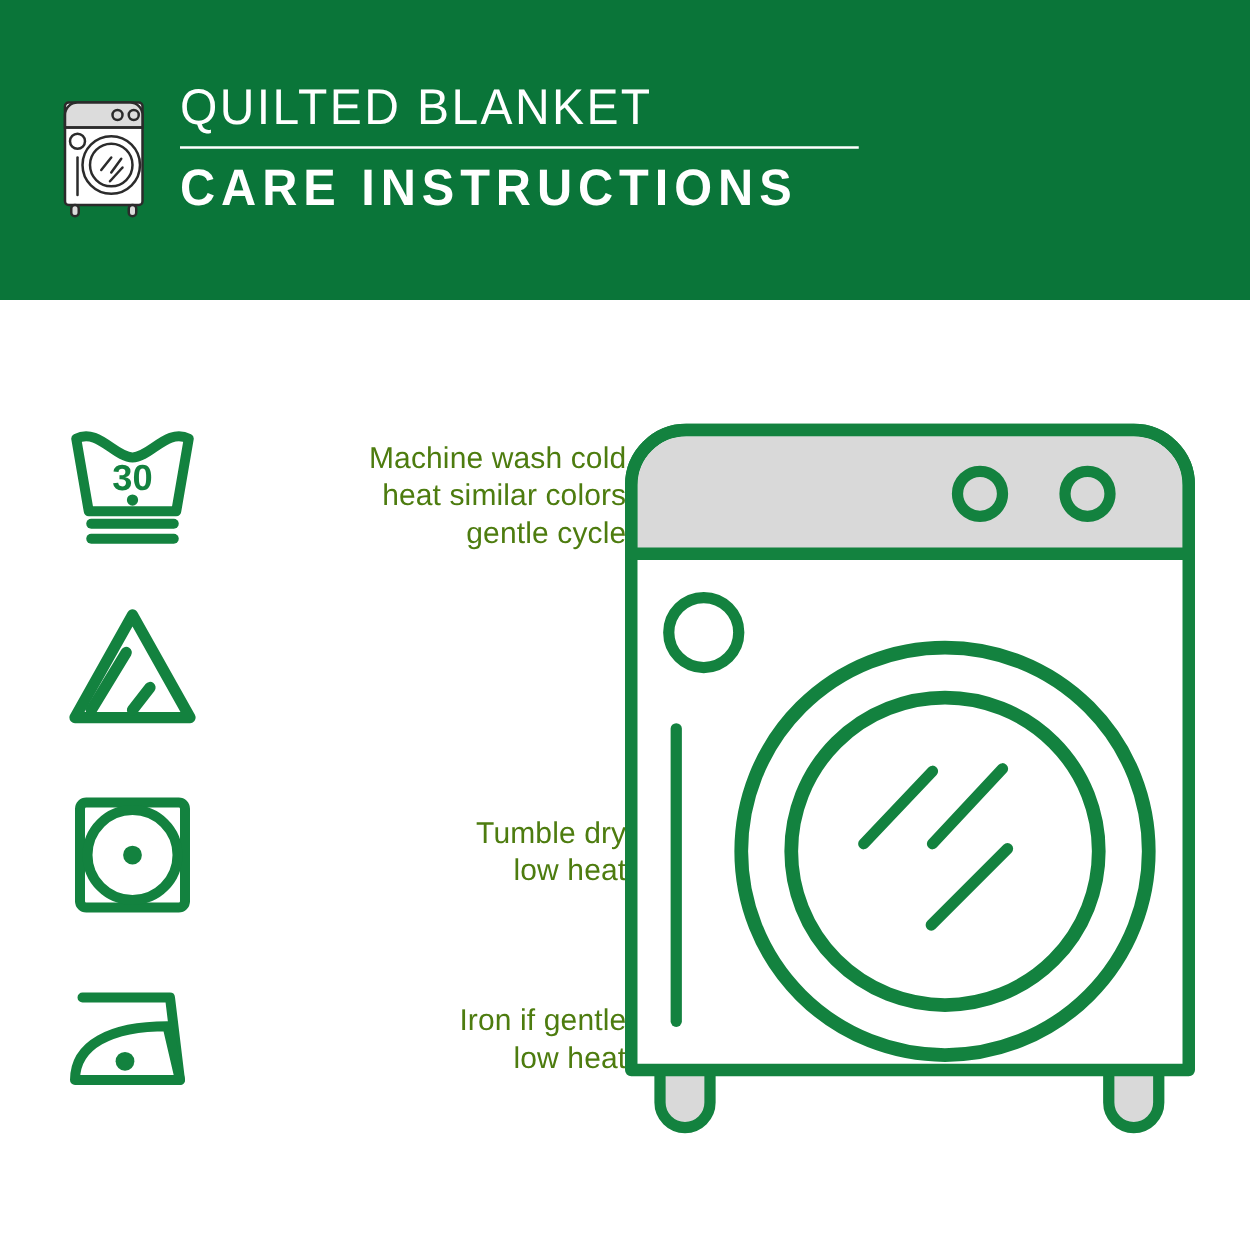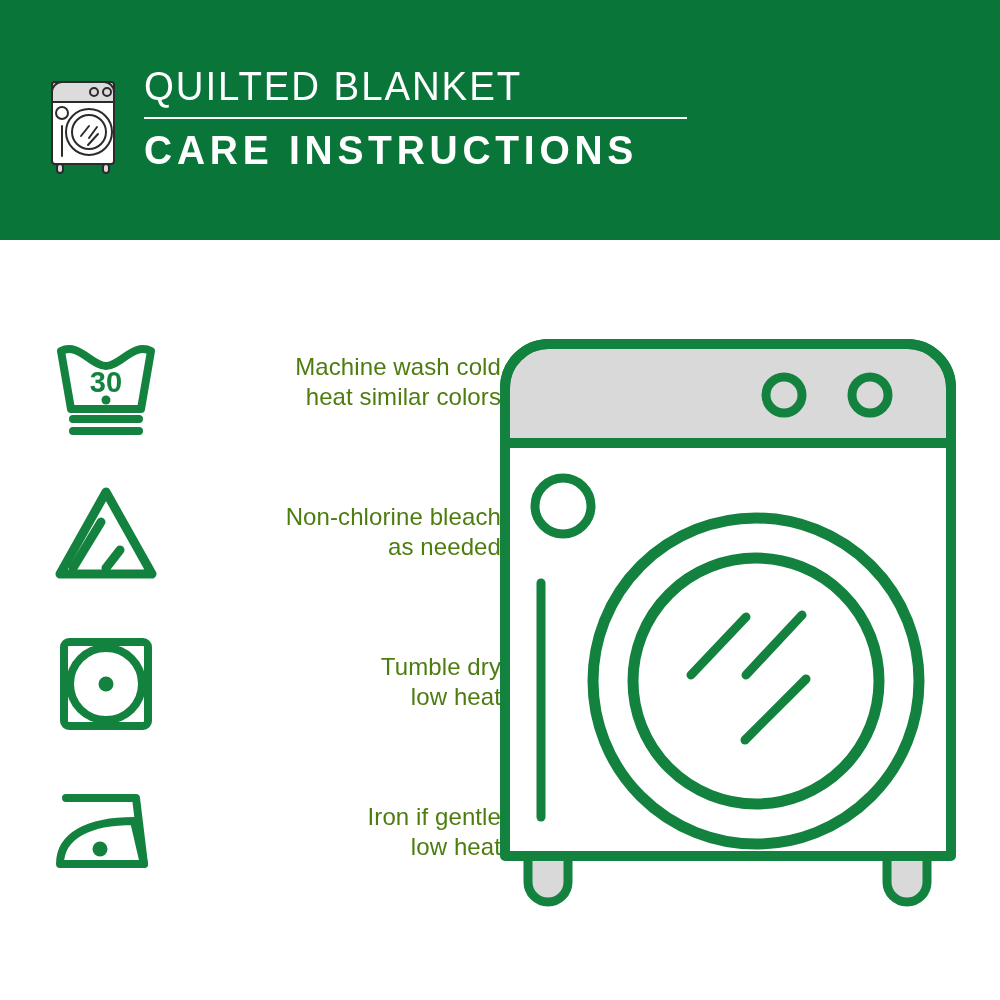--- a/index.html
+++ b/index.html
@@ -181,36 +181,33 @@
             <line x1="25" y1="89" x2="91" y2="89"></line>
             <line x1="25" y1="101" x2="91" y2="101"></line>
           </g>
           <text x="58" y="62" text-anchor="middle" font-family="Liberation Sans, sans-serif" font-size="29" font-weight="700" fill="#13823f">30</text>
           <circle cx="58" cy="70" r="4.5" fill="#13823f"></circle>
         </svg>
       </div>
       <div class="care-text">
         <span>Machine wash cold</span>
         <span>heat similar colors</span>
+        <span>gentle cycle</span>
       </div>
     </div>
 
     <div class="care-row">
       <div class="care-symbol">
         <svg viewBox="0 0 116 108" width="116" height="108" aria-hidden="true">
           <g fill="none" stroke="#13823f" stroke-width="9" stroke-linecap="round" stroke-linejoin="round">
             <path d="M58 12 L 104 94 L 12 94 Z"></path>
             <line x1="53" y1="42" x2="25" y2="88"></line>
             <line x1="72" y1="70" x2="58" y2="88"></line>
           </g>
         </svg>
-      </div>
-      <div class="care-text">
-        <span>Non-chlorine bleach</span>
-        <span>as needed</span>
       </div>
     </div>
 
     <div class="care-row">
       <div class="care-symbol">
         <svg viewBox="0 0 116 108" width="116" height="108" aria-hidden="true">
           <g fill="none" stroke="#13823f" stroke-width="8" stroke-linejoin="round">
             <rect x="16" y="12" width="84" height="84" rx="5"></rect>
             <circle cx="58" cy="54" r="36"></circle>
           </g>

